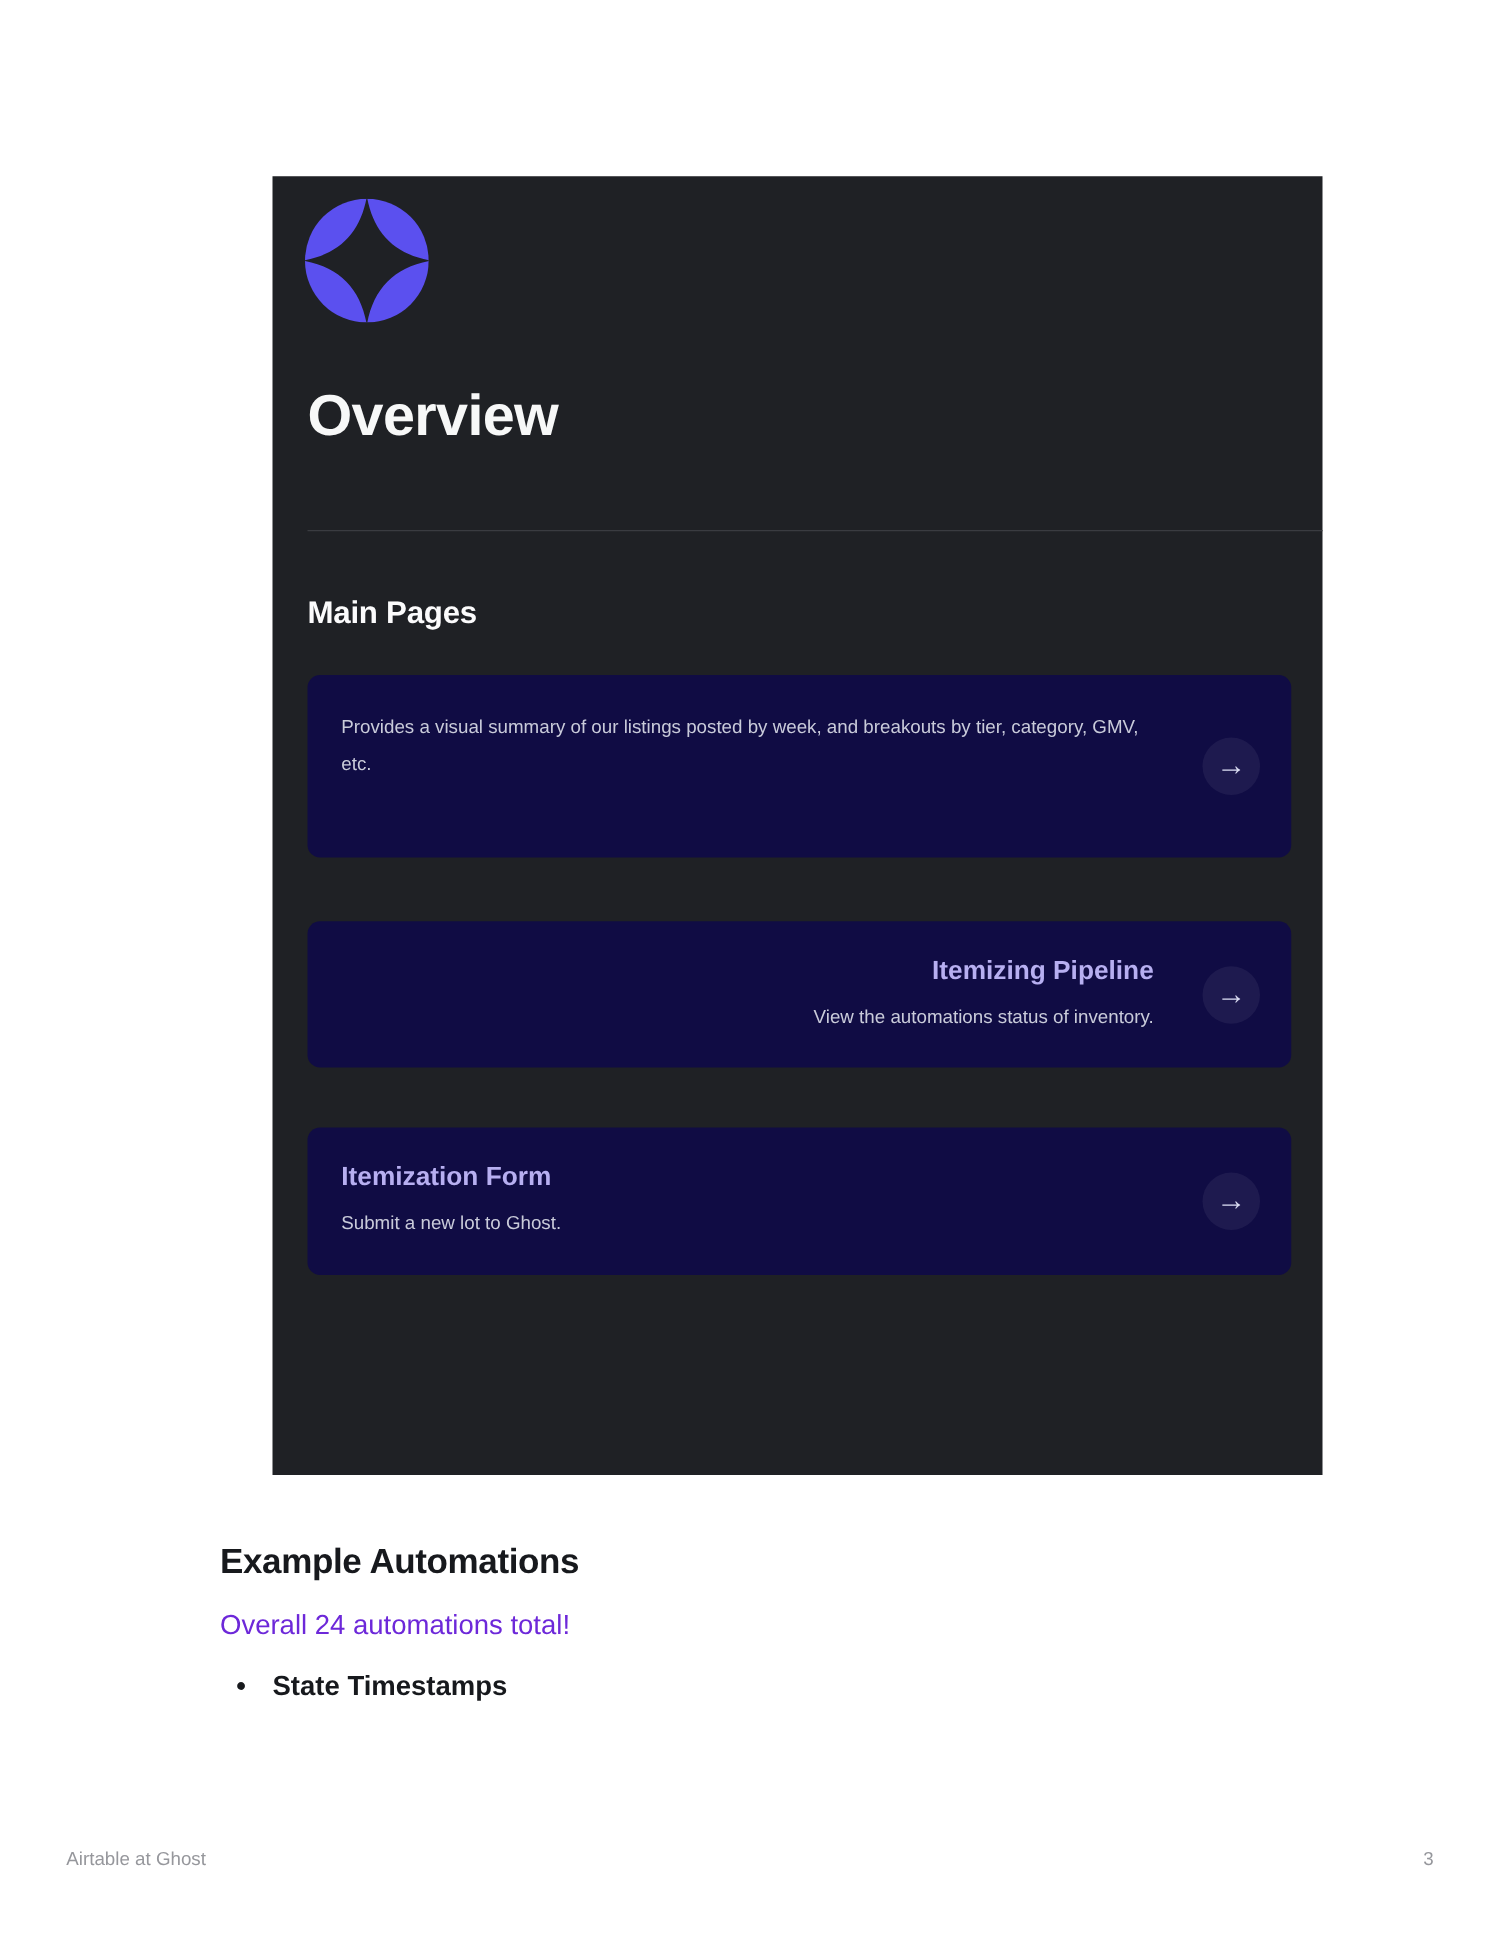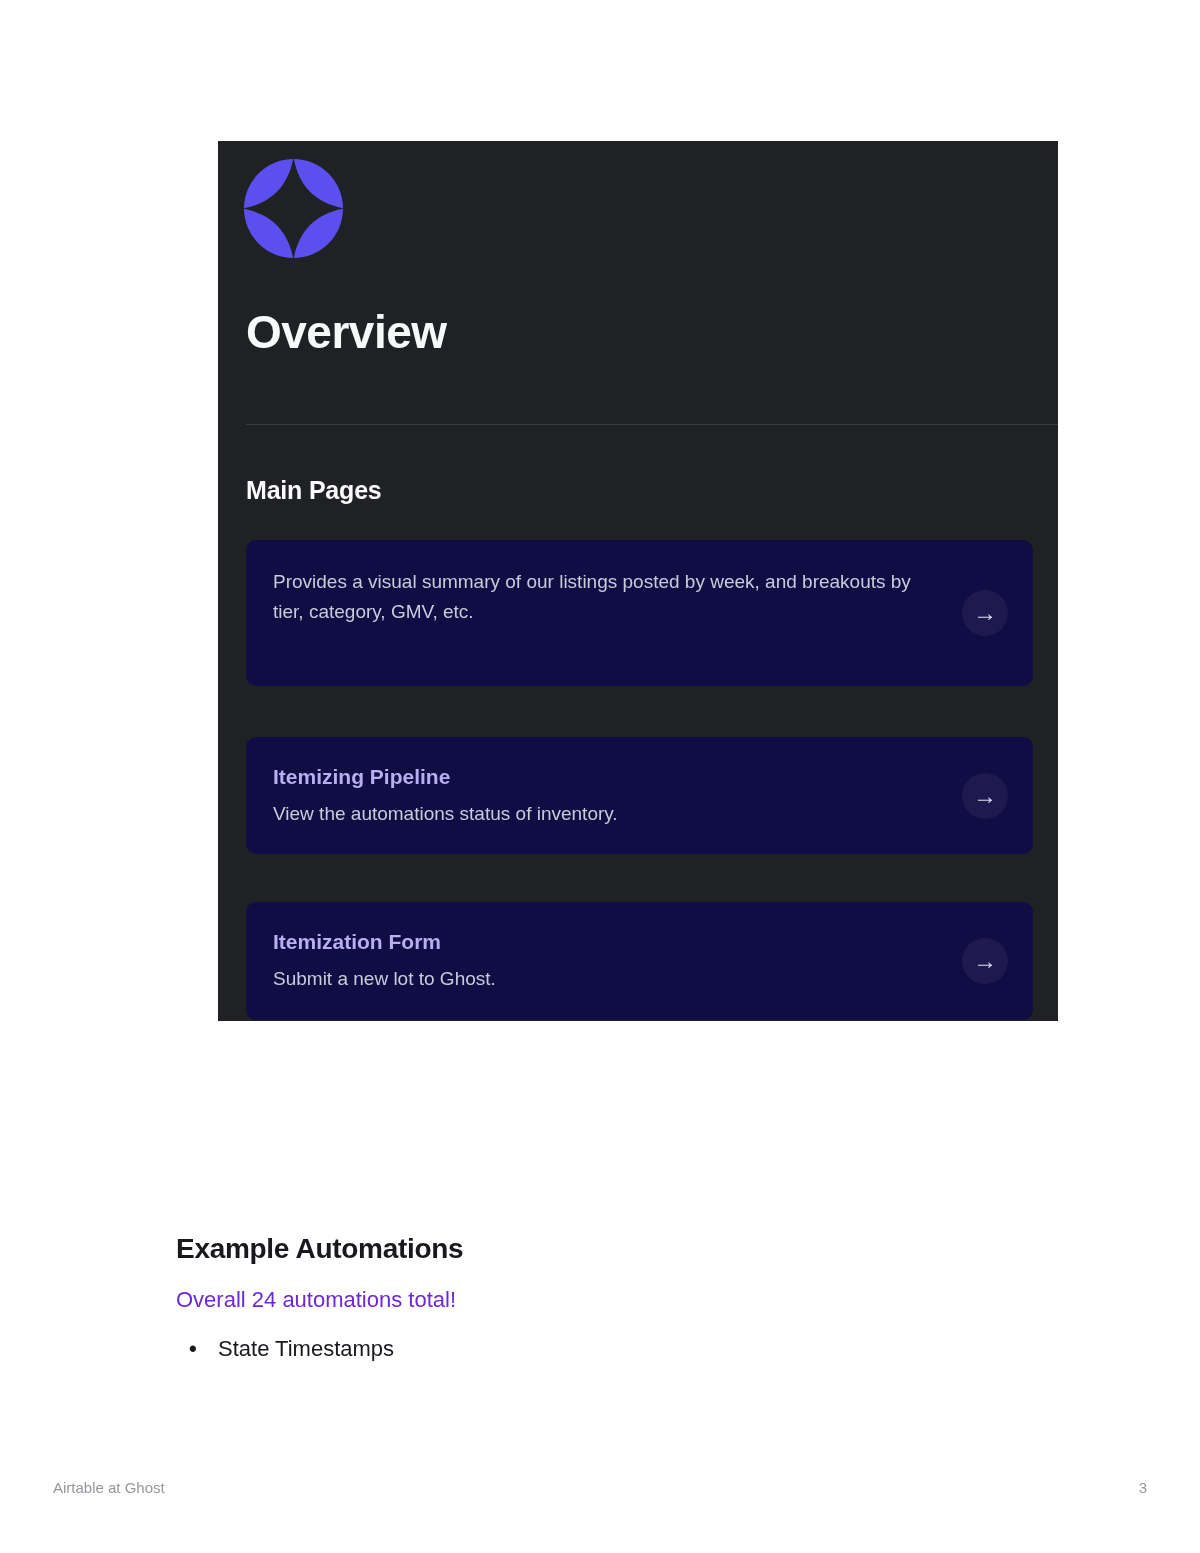--- a/index.html
+++ b/index.html
@@ -3,48 +3,48 @@
 <meta charset="utf-8">
 <style>
   html,body{margin:0;padding:0;}
   body{
     width:1200px;height:1553px;position:relative;background:#ffffff;
     font-family:"Liberation Sans","DejaVu Sans",sans-serif;
     -webkit-font-smoothing:antialiased;overflow:hidden;
   }
   
   .panel{
-    position:absolute;left:218px;top:141px;width:840px;height:880px;
+    position:absolute;left:218px;top:141px;width:840px;height:1039px;
     background:#1f2125;
   }
   .logo{position:absolute;left:26px;top:18px;width:99px;height:99px;}
   .overview-title{
     position:absolute;left:28px;top:168px;
     font-size:46px;font-weight:700;color:#f7f8f8;letter-spacing:-0.5px;line-height:1;
   }
   .divider{
     position:absolute;left:28px;top:283px;width:812px;height:1px;background:#3a3c41;
   }
   .section-heading{
     position:absolute;left:28px;top:337px;
     font-size:25px;font-weight:700;color:#fbfbfc;letter-spacing:-0.2px;line-height:1;
   }
   .card{
     position:absolute;left:28px;width:787px;
     background:#100c44;border-radius:10px;box-sizing:border-box;
     padding:27px 110px 27px 27px;cursor:pointer;
   }
   .card-1{top:399px;height:146px;}
-  .card-2{top:596px;height:117px;}
+  .card-2{top:596px;height:117px;text-align:right;}
   .card-3{top:761px;height:118px;}
   .card-title{
     font-size:21px;font-weight:600;color:#b7aff1;line-height:1.25;margin:0 0 9px 0;
   }
   .card-desc{
-    font-size:19px;font-weight:400;color:#c9cbda;line-height:30px;margin:0;max-width:670px;
+    font-size:15px;font-weight:400;color:#c9cbda;line-height:30px;margin:0;max-width:670px;
   }
   .arrow-btn{
     position:absolute;right:25px;top:50%;transform:translateY(-50%);
     width:46px;height:46px;border-radius:50%;
     background:rgba(255,255,255,0.06);
     display:flex;align-items:center;justify-content:center;
   }
   .arrow-glyph{font-size:24px;color:#d8daf0;line-height:1;}
   
   .doc-heading{
@@ -57,21 +57,21 @@
   }
   .doc-bullet{
     position:absolute;left:176px;top:1334px;
     display:flex;align-items:baseline;
     font-size:22px;color:#17191d;line-height:1.4;
   }
   .bullet-dot{
     width:42px;box-sizing:border-box;padding-left:13px;
     font-size:22px;font-weight:700;color:#17191d;
   }
-  .bullet-text{font-weight:400;}
+  .bullet-text{font-weight:700;}
   
   .footer-left{
     position:absolute;left:53px;top:1479px;
     font-size:15px;color:#96979c;line-height:1.2;
   }
   .footer-page{
     position:absolute;right:53px;top:1479px;
     font-size:15px;color:#96979c;line-height:1.2;
   }
 </style>

